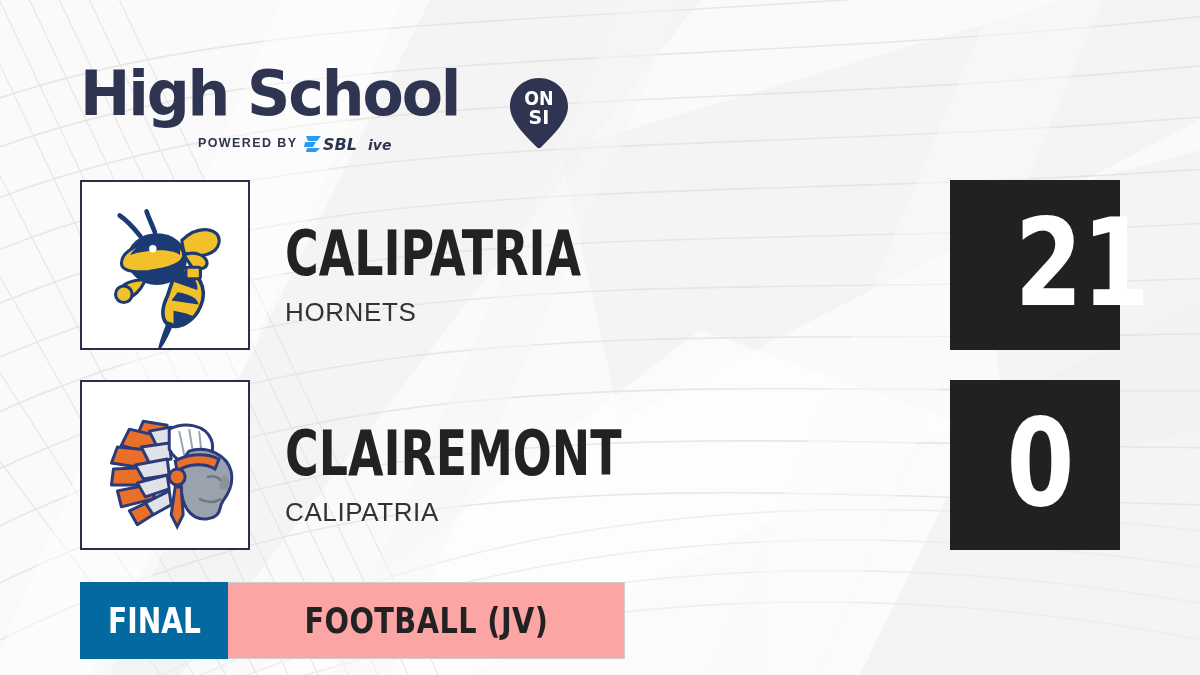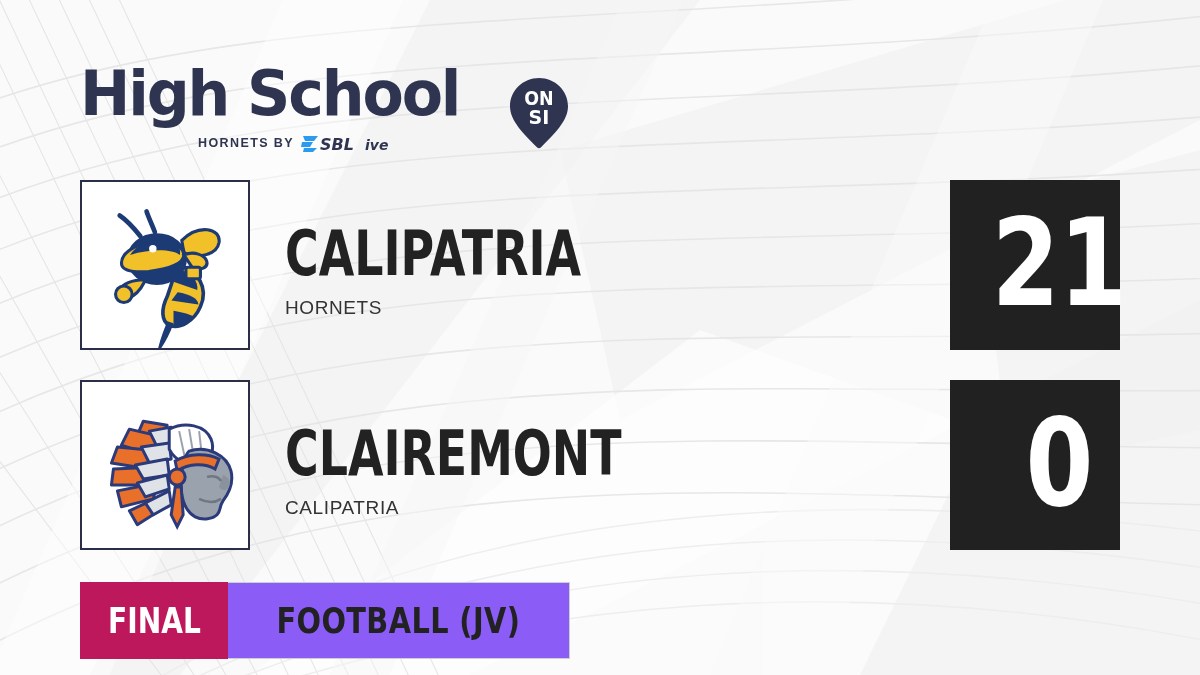--- a/index.html
+++ b/index.html
@@ -63,70 +63,70 @@
     letter-spacing:0px;
     color:#222222;
     transform:scaleX(0.74);
     transform-origin:left center;
     white-space:nowrap;
   }
   .team-sub {
     position:absolute;
     font-family:"Liberation Sans", sans-serif;
     font-weight:400;
-    font-size:19px;
+    font-size:26px;
     letter-spacing:0.6px;
     color:#333333;
     white-space:nowrap;
   }
   #team1-name { left:285px; top:206px; }
   #team1-sub  { left:285px; top:280px; }
   #team2-name { left:285px; top:406px; }
   #team2-sub  { left:285px; top:480px; }
 
   
   .score-box {
     position:absolute;
     width:170px; height:170px;
     background:#212121;
-    display:flex; align-items:center; justify-content:center;padding-left:48px;
+    display:flex; align-items:center; justify-content:flex-start;padding-left:48px;
   }
   #score-box-1 { left:950px; top:163px; }
   #score-box-2 { left:950px; top:363px; }
   .score-val {
     font-family:"DejaVu Sans", sans-serif;
     font-weight:700;
     font-size:122px;
     line-height:122px;
     color:#ffffff;
     transform:scaleX(0.80);
     letter-spacing:-1px;
     margin-top:-4px;
   }
 
   
   #status-bar {
     position:absolute; left:80px; top:565px;
     height:77px; display:flex; align-items:stretch;
   }
   #status-final {
-    background:#be185d;
+    background:#0369a1;
     width:148px;
     display:flex; align-items:center; justify-content:center;
   }
   #status-final span {
     font-family:"DejaVu Sans", sans-serif;
     font-weight:700; font-size:36px; color:#ffffff;
     transform:scaleX(0.78); letter-spacing:0px;
   }
   #status-sport {
-    background:#8b5cf6;
+    background:#fca5a5;
     border:1px solid #cfcfcf;
     border-left:none;
-    width:342px;
+    width:397px;
     display:flex; align-items:center; justify-content:center;
   }
   #status-sport span {
     font-family:"DejaVu Sans", sans-serif;
     font-weight:700; font-size:36px; color:#222222;
     transform:scaleX(0.80); letter-spacing:0.5px;
     white-space:nowrap;
   }
 </style>
 </head>
@@ -200,21 +200,21 @@
   <div id="brand">
     <div id="wordmark">High School</div>
 
     <svg id="pin" viewBox="0 0 62 74">
       <path d="M31 2 C14.9 2 2 14.6 2 30.2 C2 45 16 58 29.2 71.6 C30.2 72.6 31.8 72.6 32.8 71.6 C46 58 60 45 60 30.2 C60 14.6 47.1 2 31 2 Z" fill="#2f3550"></path>
       <text x="31" y="29" text-anchor="middle" font-family="DejaVu Sans, sans-serif" font-size="19" font-weight="700" fill="#ffffff" transform="scale(0.92,1)" style="transform-origin:center">ON</text>
       <text x="31" y="48" text-anchor="middle" font-family="DejaVu Sans, sans-serif" font-size="19" font-weight="700" fill="#ffffff">SI</text>
     </svg>
 
     <div id="powered">
-      <span class="pb">HORNETS BY</span>
+      <span class="pb">POWERED BY</span>
       <svg id="sblive-mark" width="102" height="20" viewBox="0 0 102 20">
         <g fill="#2b9bef">
           <polygon points="2,3 17,3 13,8 4,8"></polygon>
           <polygon points="1,9 12,9 9,14 0,14"></polygon>
           <polygon points="3,15 16,15 12,19 2,19"></polygon>
         </g>
         <g fill="#2f3550">
           <text x="19" y="17" font-family="DejaVu Sans, sans-serif" font-size="16" font-weight="700" font-style="italic">SBL</text>
           <text x="64" y="17" font-family="DejaVu Sans, sans-serif" font-size="14" font-weight="700" font-style="italic">ive</text>
         </g>

